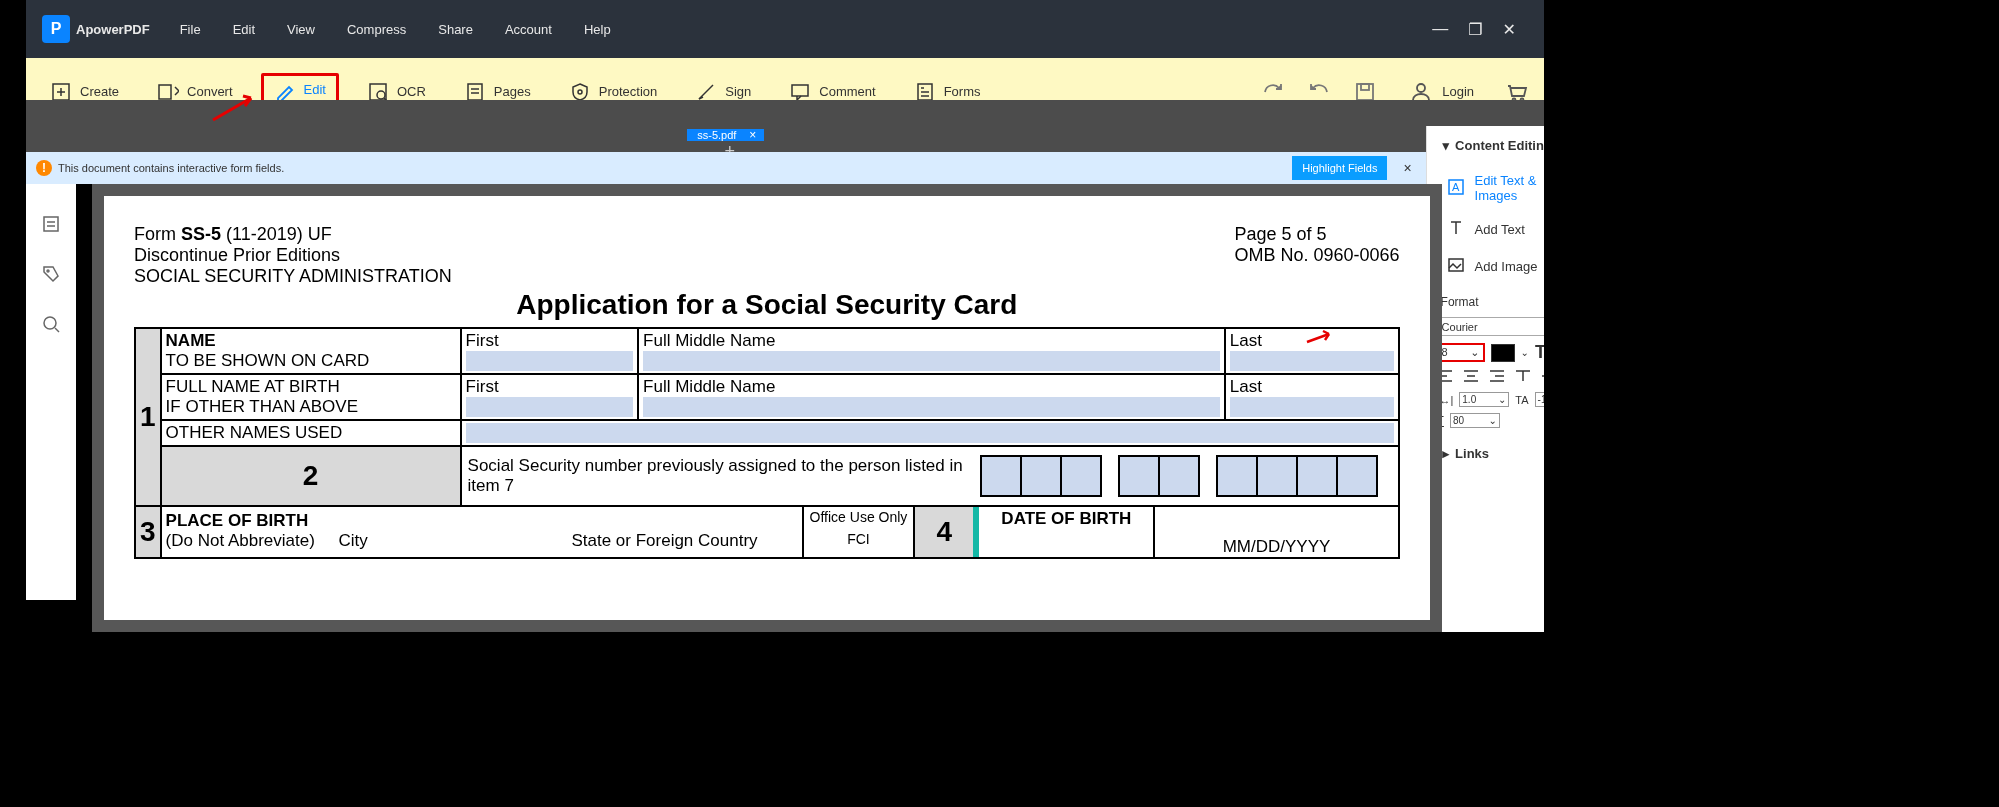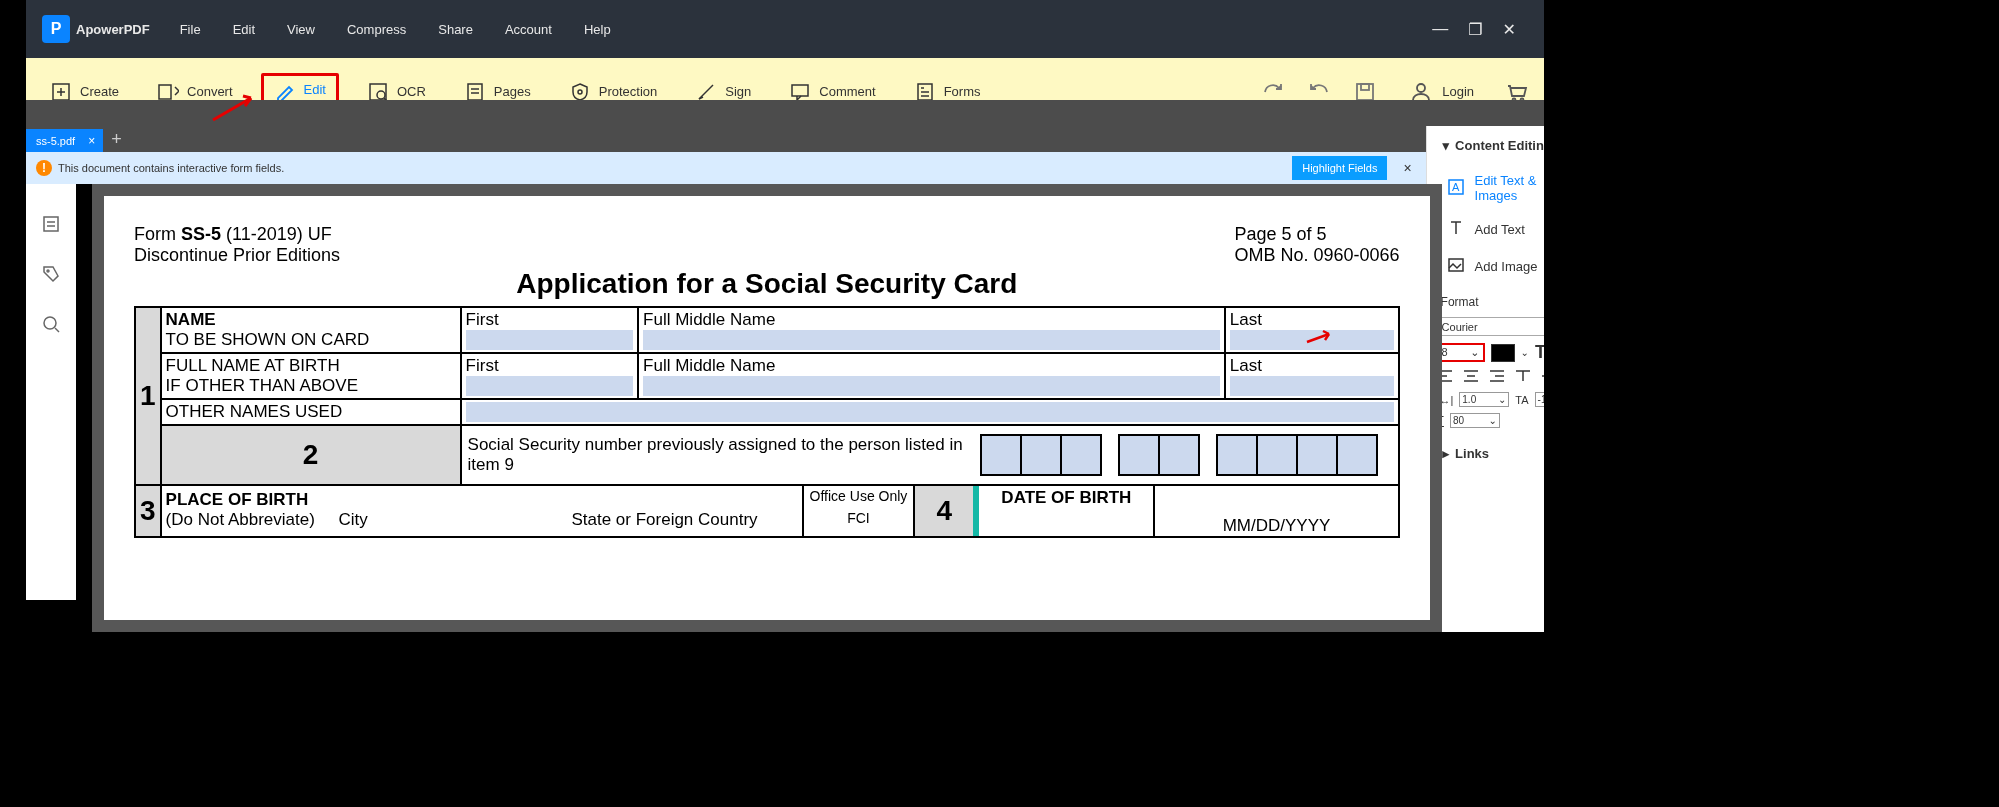--- a/index.html
+++ b/index.html
@@ -23,21 +23,21 @@
 .tool-item.active svg { stroke: #0a84ff; }
 .icon-box { width: 22px; height: 22px; display: inline-flex; align-items: center; justify-content: center; }
 .toolbar-right { margin-left: auto; display: flex; align-items: center; gap: 20px; color: #555; }
 .toolbar-right .icon-box { width: 26px; height: 26px; }
 
 
 .red-arrow1 { position: absolute; left: 185px; top: 92px; width: 50px; height: 30px; pointer-events: none; z-index: 10; }
 .red-arrow2 { position: absolute; right: 209px; top: 328px; width: 30px; height: 20px; pointer-events: none; z-index: 10; }
 
 
-.tabstrip { height: 26px; background: #4c4c4c; display: flex; align-items: center; }
+.tabstrip { height: 26px; background: #4c4c4c; display: flex; align-items: center; flex-direction: column; }
 .tab { background: #0a84ff; color: #fff; height: 23px; font-size: 11px; display: flex; align-items: center; padding: 0 28px 0 10px; position: relative; margin-top:3px; }
 .tab .close { position: absolute; right: 8px; font-size: 12px; cursor: pointer; }
 .tab-plus { color: #ccc; margin-left: 8px; font-size: 18px; cursor: pointer; }
 
 
 .notif { height: 32px; background: #d9ecff; display: flex; align-items: center; padding: 0 10px; font-size: 11px; color: #333; position: relative; margin-right: 220px; }
 .notif-icon { width: 16px; height: 16px; background: #ff8800; border-radius: 50%; color: #fff; display: inline-flex; align-items: center; justify-content: center; font-weight: bold; font-size: 12px; margin-right: 6px; }
 .highlight-btn { margin-left: auto; background: #0a9dff; color: #fff; padding: 6px 10px; font-size: 11px; text-align: center; }
 .notif-close { margin-left: 12px; color: #333; cursor: pointer; font-size: 14px; padding: 0 4px;}
 
@@ -271,20 +271,21 @@
                 <line x1="14" y1="14" x2="18" y2="18"></line>
               </svg></span>
         </div>
         <div class="doc-area" style="position:relative; left:16px; top:0; flex:1;">
           <div class="page">
             <div class="page-header">
               <div class="row1">
                 <div>
                   <div><span>Form </span><b>SS-5</b><span> (11-2019) UF</span></div>
                   <div>Discontinue Prior Editions</div>
+                  <div>SOCIAL SECURITY ADMINISTRATION</div>
                 </div>
                 <div style="text-align:left;">
                   <div>Page 5 of 5</div>
                   <div>OMB No. 0960-0066</div>
                 </div>
               </div>
             </div>
             <div class="page-title">Application for a Social Security Card</div>
             <table class="form-table">
               <tbody>
@@ -305,21 +306,21 @@
                     <td class="label-cell" colspan="1"><span>OTHER NAMES USED</span></td>
                     <td colspan="3">
                       <span class="ifield"></span>
                     </td>
                   </tr>
 
               <tr>
                 <td class="num">2</td>
                 <td colspan="4" style="padding:0;">
                   <div style="display:flex; align-items:center;">
-                    <div style="width:520px; padding:6px;">Social Security number previously assigned to the person listed in item 9</div>
+                    <div style="width:520px; padding:6px;">Social Security number previously assigned to the person listed in item 7</div>
                     <div class="ssn-boxes" style="flex:1;">
                       <div class="ssn-group">
                             <div class="ssn-box"></div>
                             <div class="ssn-box"></div>
                             <div class="ssn-box"></div>
                           </div>
                       <div class="ssn-group">
                             <div class="ssn-box"></div>
                             <div class="ssn-box"></div>
                           </div>

